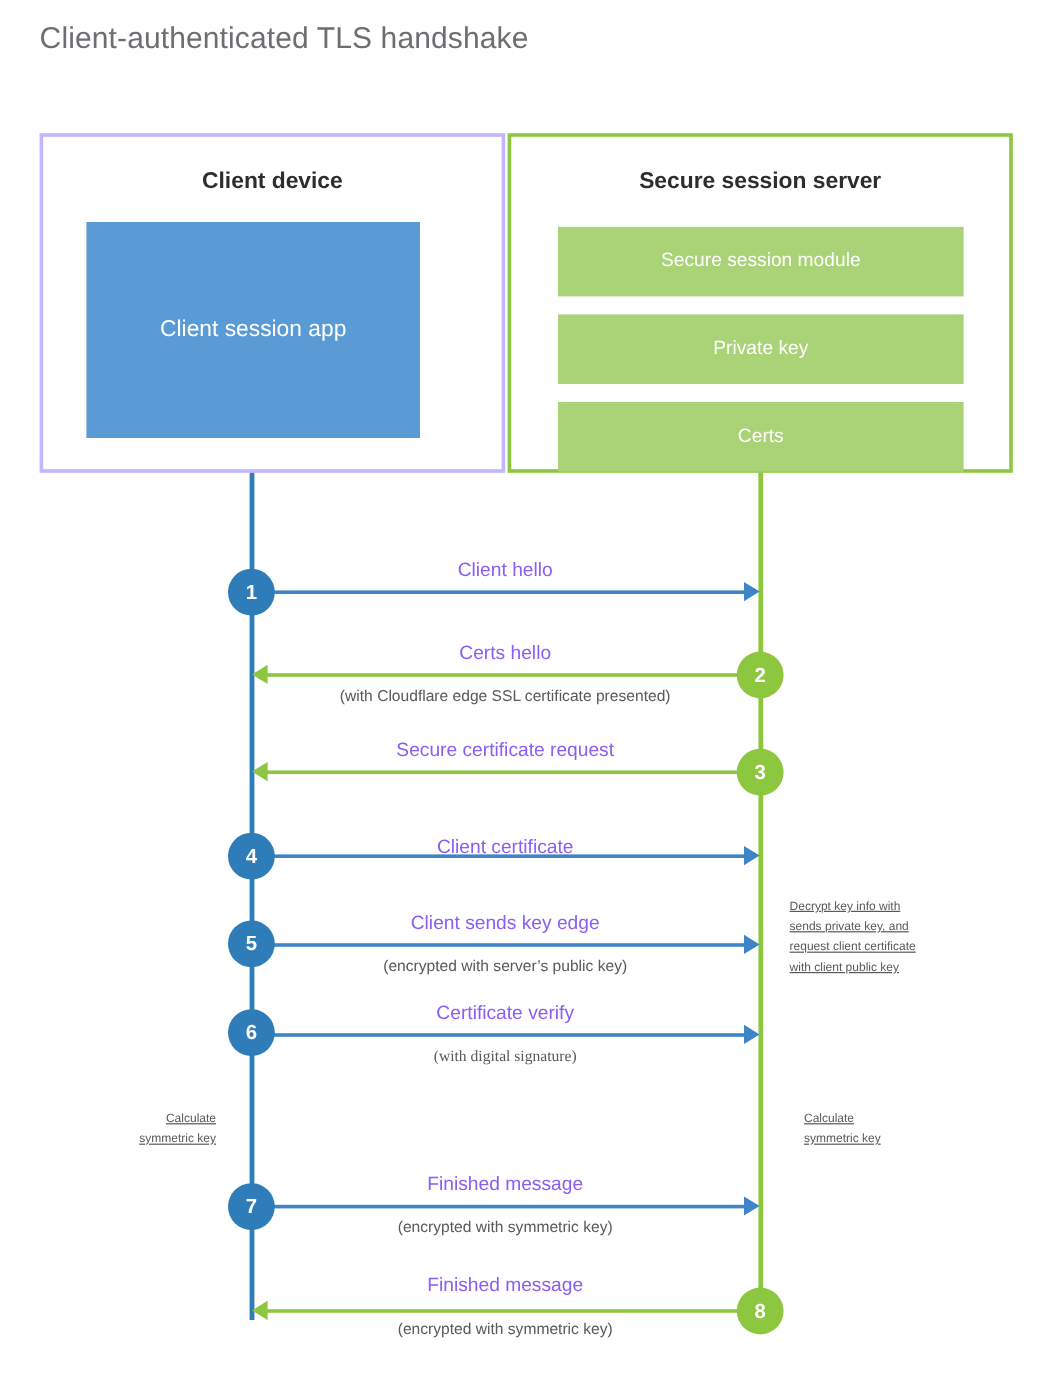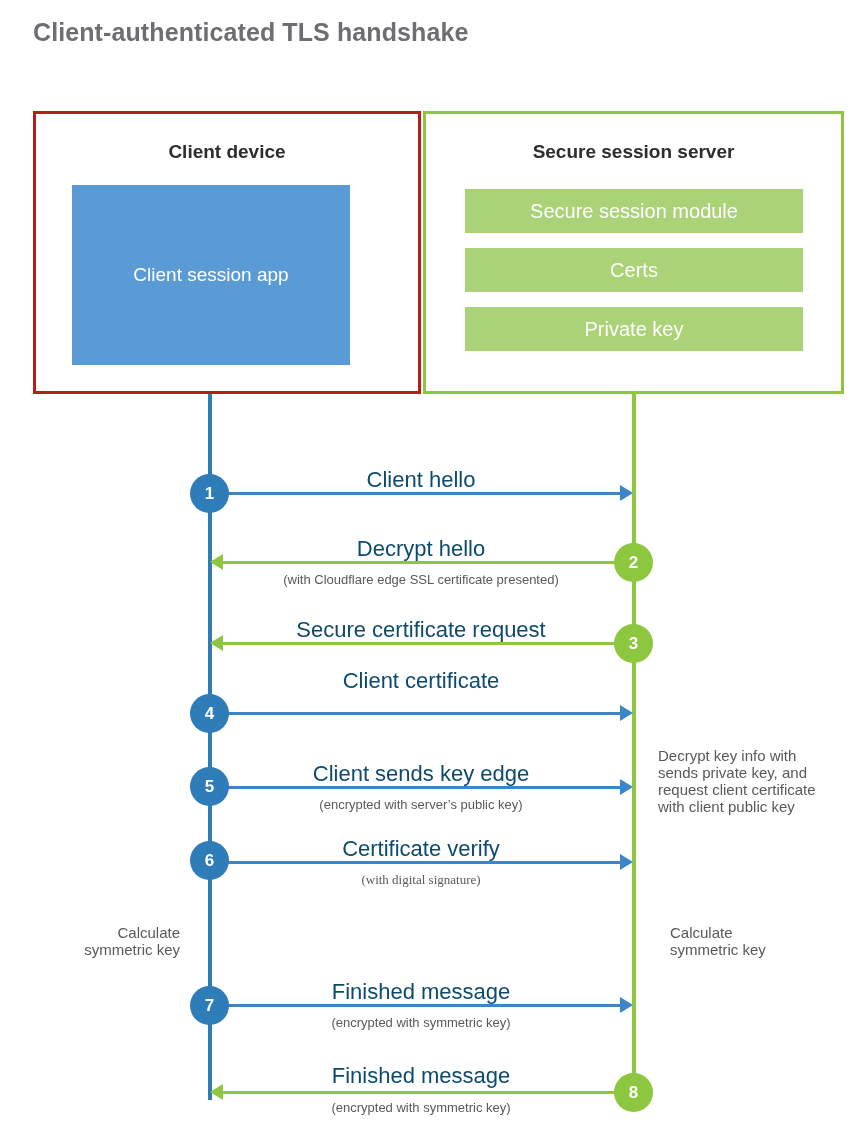--- a/index.html
+++ b/index.html
@@ -19,38 +19,38 @@
     overflow: hidden;
     background: #ffffff;
   }
 
   
   .diagram-title {
     position: absolute;
     left: 33px;
     top: 18px;
     font-size: 25px;
-    font-weight: 700;
+    font-weight: 400;
     color: #6d6e71;
     letter-spacing: 0.1px;
     white-space: nowrap;
   }
 
   
   .entity-box {
     position: absolute;
     box-sizing: border-box;
     background: #ffffff;
   }
   .entity-box.client {
     left: 33px;
     top: 111px;
     width: 388px;
     height: 283px;
-    border: 3px solid #b91c1c;
+    border: 3px solid #c4b5fd;
   }
   .entity-box.server {
     left: 423px;
     top: 111px;
     width: 421px;
     height: 283px;
     border: 3px solid #8dc63f;
   }
   .entity-title {
     position: absolute;
@@ -81,24 +81,24 @@
   }
 
   
   .server-bars {
     position: absolute;
     left: 39px;
     top: 75px;
     width: 338px;
   }
   .server-bar {
-    height: 44px;
+    height: 58px;
     background: #aad377;
     color: #ffffff;
-    font-size: 20px;
+    font-size: 16px;
     display: flex;
     align-items: center;
     justify-content: center;
     margin-bottom: 15px;
   }
   .server-bar:last-child { margin-bottom: 0; }
 
   
   .lifeline {
     position: absolute;
@@ -148,83 +148,84 @@
     border-top: 8px solid transparent;
     border-bottom: 8px solid transparent;
   }
   .arrow-head.right-blue { border-left: 13px solid #3d85c6; }
   .arrow-head.left-green { border-right: 13px solid #8dc63f; }
 
   
   .msg-label {
     position: absolute;
     text-align: center;
-    font-size: 22px;
-    color: #0c4a6e;
+    font-size: 16px;
+    color: #8b5cf6;
     white-space: nowrap;
   }
   .msg-sublabel {
     position: absolute;
     text-align: center;
     font-size: 13px;
     color: #58595b;
     white-space: nowrap;
   }
 
   
   .side-note {
     position: absolute;
-    font-size: 15px;
+    font-size: 10px;
     line-height: 17px;
     color: #58595b;
+    text-decoration: underline;
   }
   .side-note.right-col { text-align: left; }
   .side-note.left-col { text-align: right; }
 </style>
 </head>
 <body>
 
 <div id="stage">
 
   <div class="diagram-title">Client-authenticated TLS handshake</div>
 
   <div class="entity-box client">
     <div class="entity-title">Client device</div>
     <div class="client-app">Client session app</div>
   </div>
 
   <div class="entity-box server">
     <div class="entity-title">Secure session server</div>
     <div class="server-bars">
       <div class="server-bar">Secure session module</div>
+      <div class="server-bar">Private key</div>
       <div class="server-bar">Certs</div>
-      <div class="server-bar">Private key</div>
     </div>
   </div>
 
   <div class="lifeline client-line"></div>
   <div class="lifeline server-line"></div>
 
   <div class="msg-label" style="left:210px; top:467px; width:422px;">Client hello</div>
   <div class="msg-line blue" style="left:210px; top:492px; width:410px;"></div>
   <div class="arrow-head right-blue" style="left:620px; top:485px;"></div>
   <div class="step-circle blue" style="left:190px; top:474px;">1</div>
 
-  <div class="msg-label" style="left:210px; top:536px; width:422px;">Decrypt hello</div>
+  <div class="msg-label" style="left:210px; top:536px; width:422px;">Certs hello</div>
   <div class="msg-line green" style="left:218px; top:561px; width:398px;"></div>
   <div class="arrow-head left-green" style="left:210px; top:554px;"></div>
   <div class="msg-sublabel" style="left:210px; top:572px; width:422px;">(with Cloudflare edge SSL certificate presented)</div>
   <div class="step-circle green" style="left:614px; top:543px;">2</div>
 
   <div class="msg-label" style="left:210px; top:617px; width:422px;">Secure certificate request</div>
   <div class="msg-line green" style="left:218px; top:642px; width:398px;"></div>
   <div class="arrow-head left-green" style="left:210px; top:635px;"></div>
   <div class="step-circle green" style="left:614px; top:624px;">3</div>
 
-  <div class="msg-label" style="left:210px; top:668px; width:422px;">Client certificate</div>
+  <div class="msg-label" style="left:210px; top:698px; width:422px;">Client certificate</div>
   <div class="msg-line blue" style="left:210px; top:712px; width:410px;"></div>
   <div class="arrow-head right-blue" style="left:620px; top:705px;"></div>
   <div class="step-circle blue" style="left:190px; top:694px;">4</div>
 
   <div class="msg-label" style="left:210px; top:761px; width:422px;">Client sends key edge</div>
   <div class="msg-line blue" style="left:210px; top:786px; width:410px;"></div>
   <div class="arrow-head right-blue" style="left:620px; top:779px;"></div>
   <div class="msg-sublabel" style="left:210px; top:797px; width:422px;">(encrypted with server’s public key)</div>
   <div class="step-circle blue" style="left:190px; top:767px;">5</div>
 

